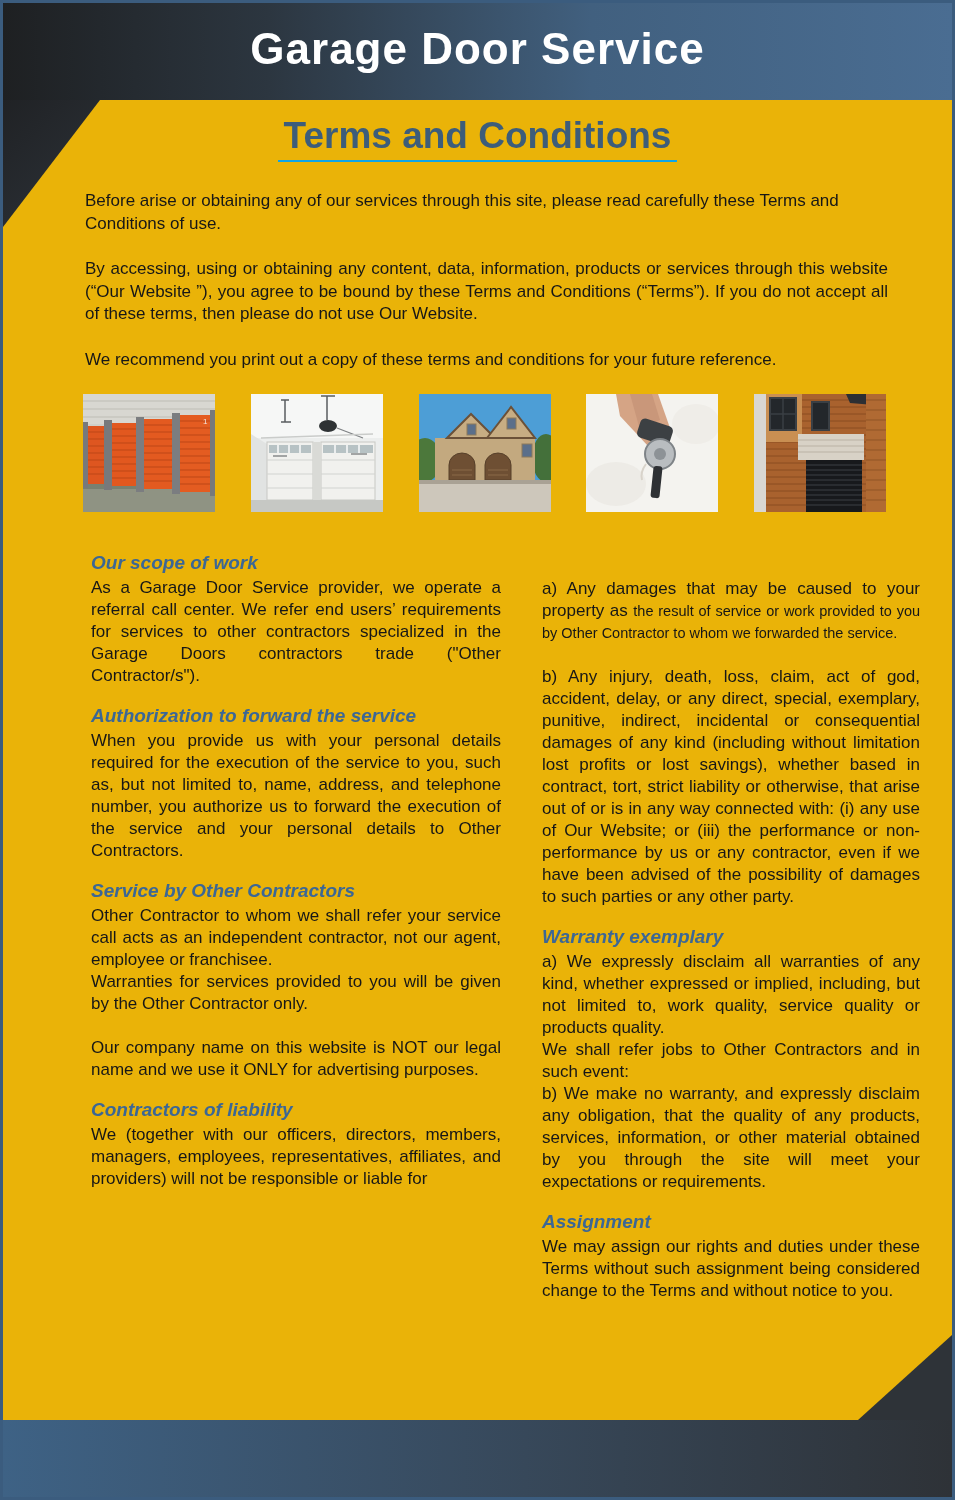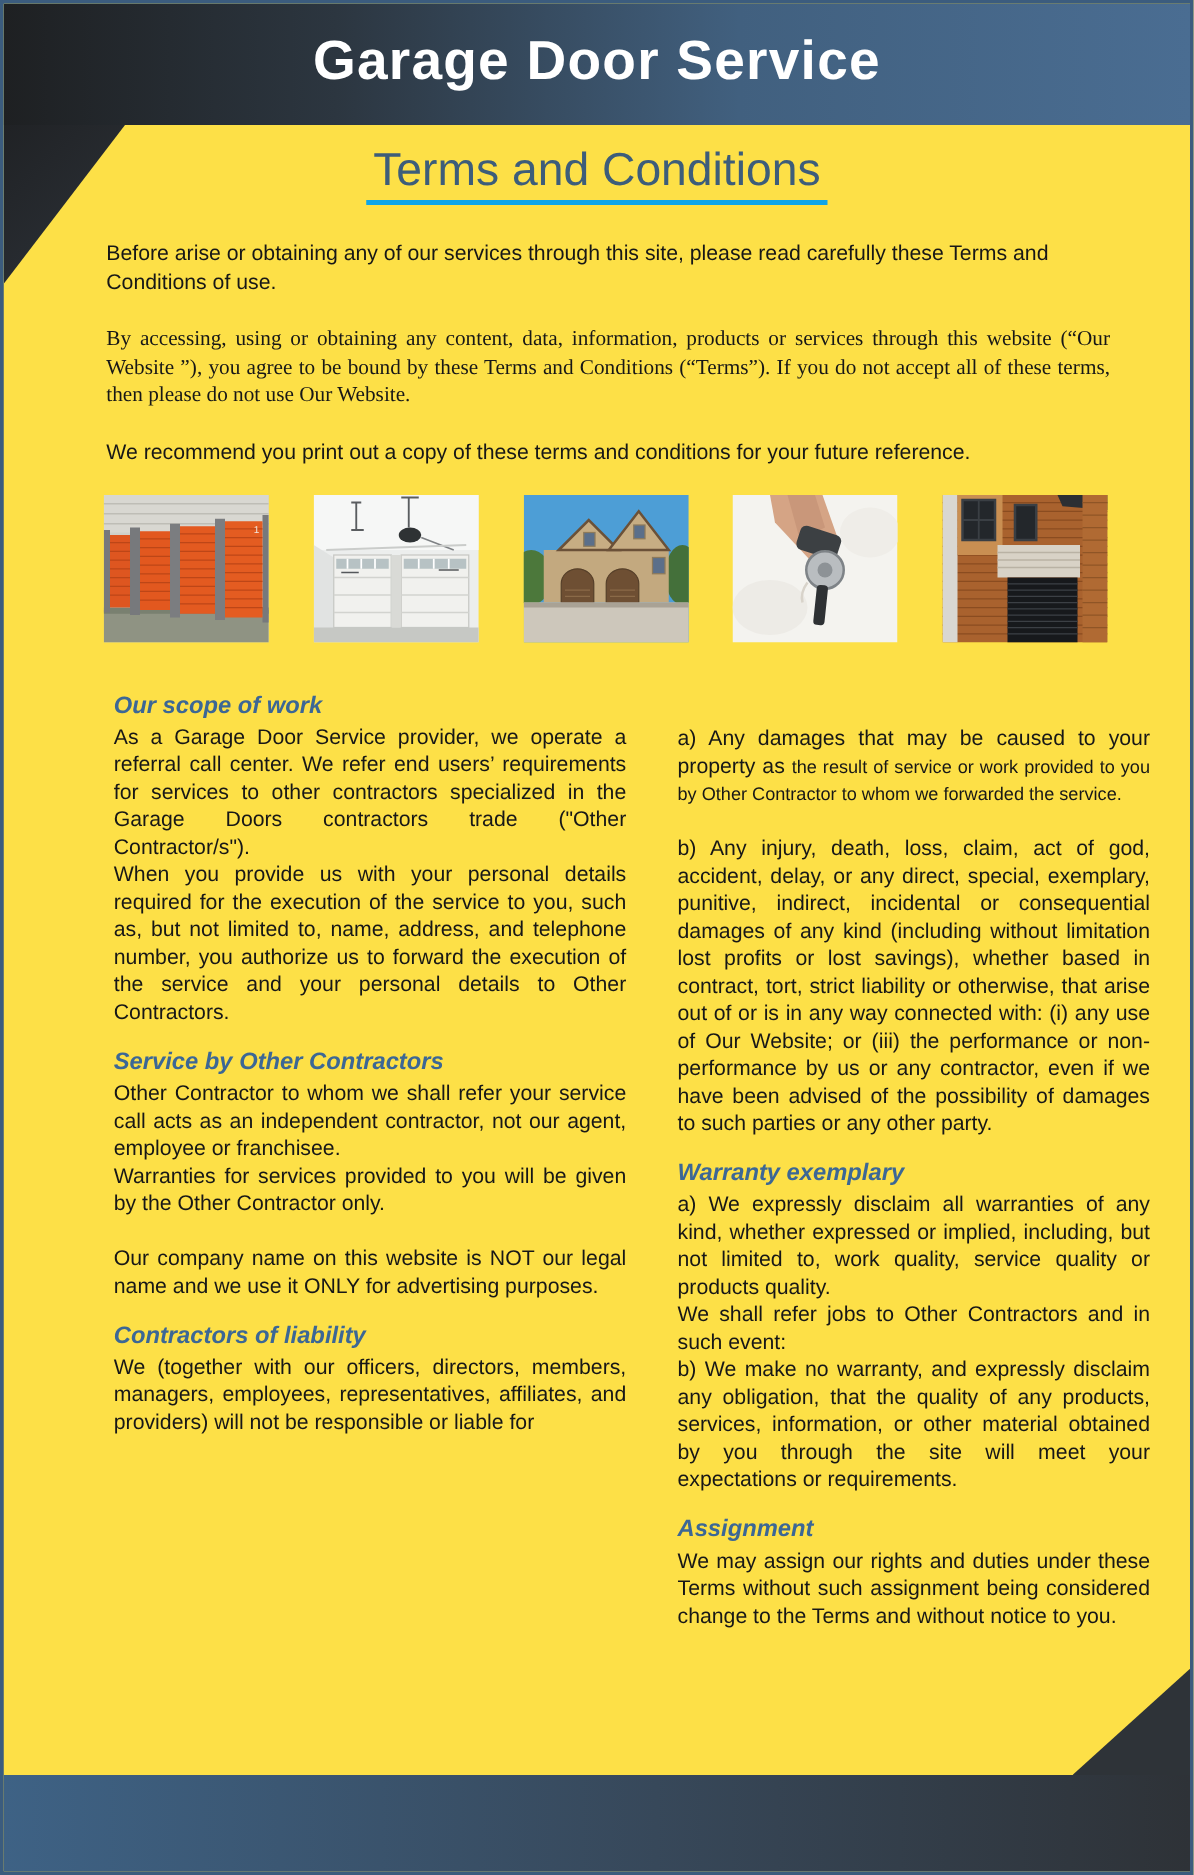--- a/index.html
+++ b/index.html
@@ -1,20 +1,20 @@
 <!DOCTYPE html>
 <html><head>
 <meta charset="utf-8">
 <style>
   html,body{margin:0;padding:0;background:#ffffff;}
   .page{
     position:relative;
     width:955px;height:1500px;
     box-sizing:border-box;
-    background:#fde047;
+    background:#eab308;
     border:3px solid #3b5c7e;
     overflow:hidden;
     font-family:"Liberation Sans","DejaVu Sans",sans-serif;
     color:#1c1c1c;
   }
   
   .header-band{
     position:absolute;top:0;left:0;right:0;height:97px;
     background:linear-gradient(90deg,#1e2022 0%,#2c3640 28%,#41607f 62%,#4a6d92 100%);
     display:flex;align-items:center;justify-content:center;
@@ -36,26 +36,27 @@
     position:absolute;bottom:77px;right:0;width:94px;height:85px;
     background:#2e3338;
     clip-path:polygon(100% 0,100% 100%,0 100%);
   }
   
   .terms-heading-wrap{ text-align:center; margin-top:112px; }
   .terms-heading{
     display:inline-block;
     font-size:37px;color:#3d5d7a;
     padding:0 6px 3px 6px;
-    border-bottom:4px solid #0ea5e9;
+    border-bottom:2px solid #0ea5e9;
+    font-weight:bold;
   }
   
   .intro{ margin:28px 64px 0 82px; font-size:17px; line-height:22.5px; color:#171717;}
   .intro p{margin:0 0 23px 0;}
-  .intro p.justify{text-align:justify;font-family:Liberation Serif, serif;}
+  .intro p.justify{text-align:justify;}
   
   .photos{
     margin:10px 66px 0 80px;
     display:flex;justify-content:space-between;align-items:center;
   }
   .photo{width:132px;height:118px;display:block;}
   
   .columns{
     display:grid;grid-template-columns:410px 378px;column-gap:41px;
     margin:40px 0 0 88px;
@@ -203,20 +204,21 @@
       <path d="M112,6 h20 M112,16 h20 M112,26 h20 M112,36 h20 M112,46 h20 M112,56 h20 M112,66 h20 M112,76 h20 M112,86 h20 M112,96 h20 M112,106 h20" stroke="#8f5526" stroke-width="1"></path>
     </svg>
   </div>
 
   <div class="columns">
 
     <div class="col-left">
       <h3 class="section-title first">Our scope of work</h3>
       <p>As a Garage Door Service provider, we operate a referral call center. We refer end users’ requirements for services to other contractors specialized in the Garage Doors contractors trade ("Other Contractor/s").</p>
 
+      <h3 class="section-title">Authorization to forward the service</h3>
       <p>When you provide us with your personal details required for the execution of the service to you, such as, but not limited to, name, address, and telephone number, you authorize us to forward the execution of the service and your personal details to Other Contractors.</p>
 
       <h3 class="section-title">Service by Other Contractors</h3>
       <p>Other Contractor to whom we shall refer your service call acts as an independent contractor, not our agent, employee or franchisee.</p>
       <p>Warranties for services provided to you will be given by the Other Contractor only.</p>
       <p class="gap-above">Our company name on this website is NOT our legal name and we use it ONLY for advertising purposes.</p>
 
       <h3 class="section-title">Contractors of liability</h3>
       <p>We (together with our officers, directors, members, managers, employees, representatives, affiliates, and providers) will not be responsible or liable for</p>
     </div>

